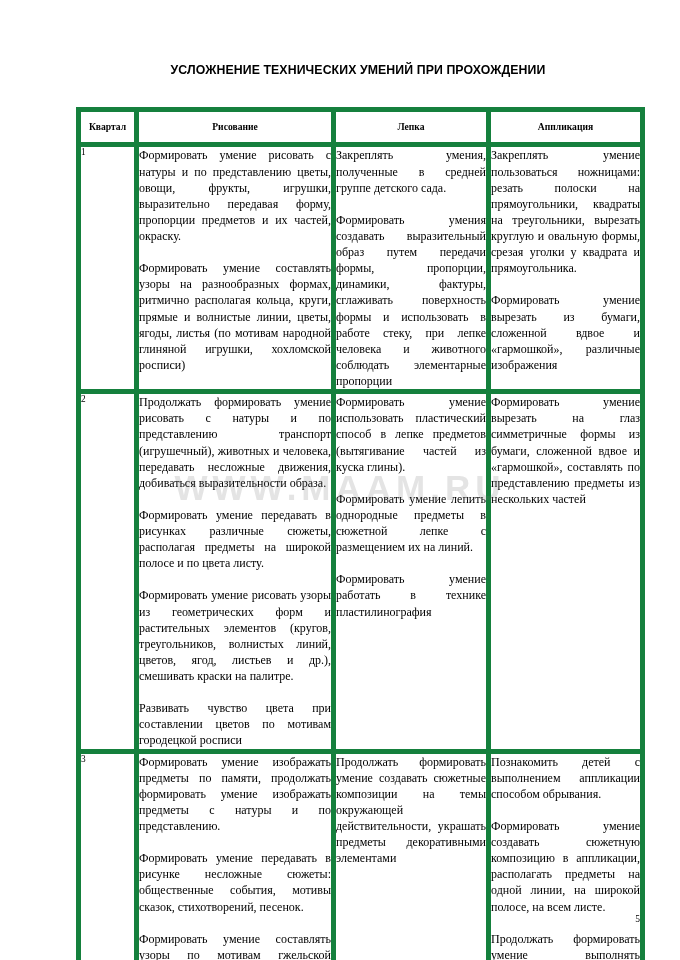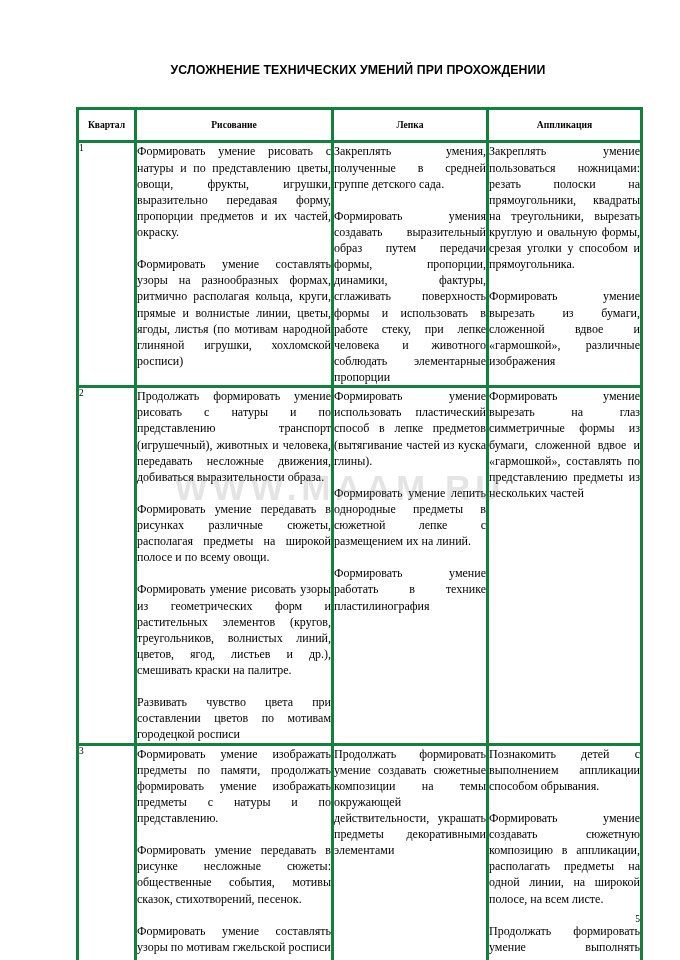--- a/index.html
+++ b/index.html
@@ -35,21 +35,21 @@
   }
   .doc-title .line2 { display: block; }
 
   table.matrix {
     margin-top: 28px;
     border-collapse: collapse;
     width: 100%;
     table-layout: fixed;
   }
   table.matrix th, table.matrix td {
-    border: 3px solid #15803d;
+    border: 5px solid #15803d;
     vertical-align: top;
     padding: 0;
   }
   table.matrix th {
     text-align: center;
     font-family: "Liberation Serif", serif;
     font-weight: bold;
     font-size: 9.6px;
     padding: 9px 2px 10px 2px;
     vertical-align: middle;
@@ -130,29 +130,29 @@
         <td class="num">1</td>
         <td class="cell">
           <p>Формировать умение рисовать с натуры и по представлению цветы, овощи, фрукты, игрушки, выразительно передавая форму, пропорции предметов и их частей, окраску.</p>
           <p>Формировать умение составлять узоры на разнообразных формах, ритмично располагая кольца, круги, прямые и волнистые линии, цветы, ягоды, листья (по мотивам народной глиняной игрушки, хохломской росписи)</p>
         </td>
         <td class="cell">
           <p>Закреплять умения, полученные в средней группе детского сада.</p>
           <p>Формировать умения создавать выразительный образ путем передачи формы, пропорции, динамики, фактуры, сглаживать поверхность формы и использовать в работе стеку, при лепке человека и животного соблюдать элементарные пропорции</p>
         </td>
         <td class="cell">
-          <p>Закреплять умение пользоваться ножницами: резать полоски на прямоугольники, квадраты на треугольники, вырезать круглую и овальную формы, срезая уголки у способом и прямоугольника.</p>
+          <p>Закреплять умение пользоваться ножницами: резать полоски на прямоугольники, квадраты на треугольники, вырезать круглую и овальную формы, срезая уголки у квадрата и прямоугольника.</p>
           <p>Формировать умение вырезать из бумаги, сложенной вдвое и «гармошкой», различные изображения</p>
         </td>
       </tr>
       <tr>
         <td class="num">2</td>
         <td class="cell">
           <p>Продолжать формировать умение рисовать с натуры и по представлению транспорт (игрушечный), животных и человека, передавать несложные движения, добиваться выразительности образа.</p>
-          <p>Формировать умение передавать в рисунках различные сюжеты, располагая предметы на широкой полосе и по всему овощи.</p>
+          <p>Формировать умение передавать в рисунках различные сюжеты, располагая предметы на широкой полосе и по цвета листу.</p>
           <p>Формировать умение рисовать узоры из геометрических форм и растительных элементов (кругов, треугольников, волнистых линий, цветов, ягод, листьев и др.), смешивать краски на палитре.</p>
           <p>Развивать чувство цвета при составлении цветов по мотивам городецкой росписи</p>
         </td>
         <td class="cell">
           <p>Формировать умение использовать пластический способ в лепке предметов (вытягивание частей из куска глины).</p>
           <p>Формировать умение лепить однородные предметы в сюжетной лепке с размещением их на линий.</p>
           <p>Формировать умение работать в технике пластилинография</p>
         </td>
         <td class="cell">
           <p>Формировать умение вырезать на глаз симметричные формы из бумаги, сложенной вдвое и «гармошкой», составлять по представлению предметы из нескольких частей</p>

